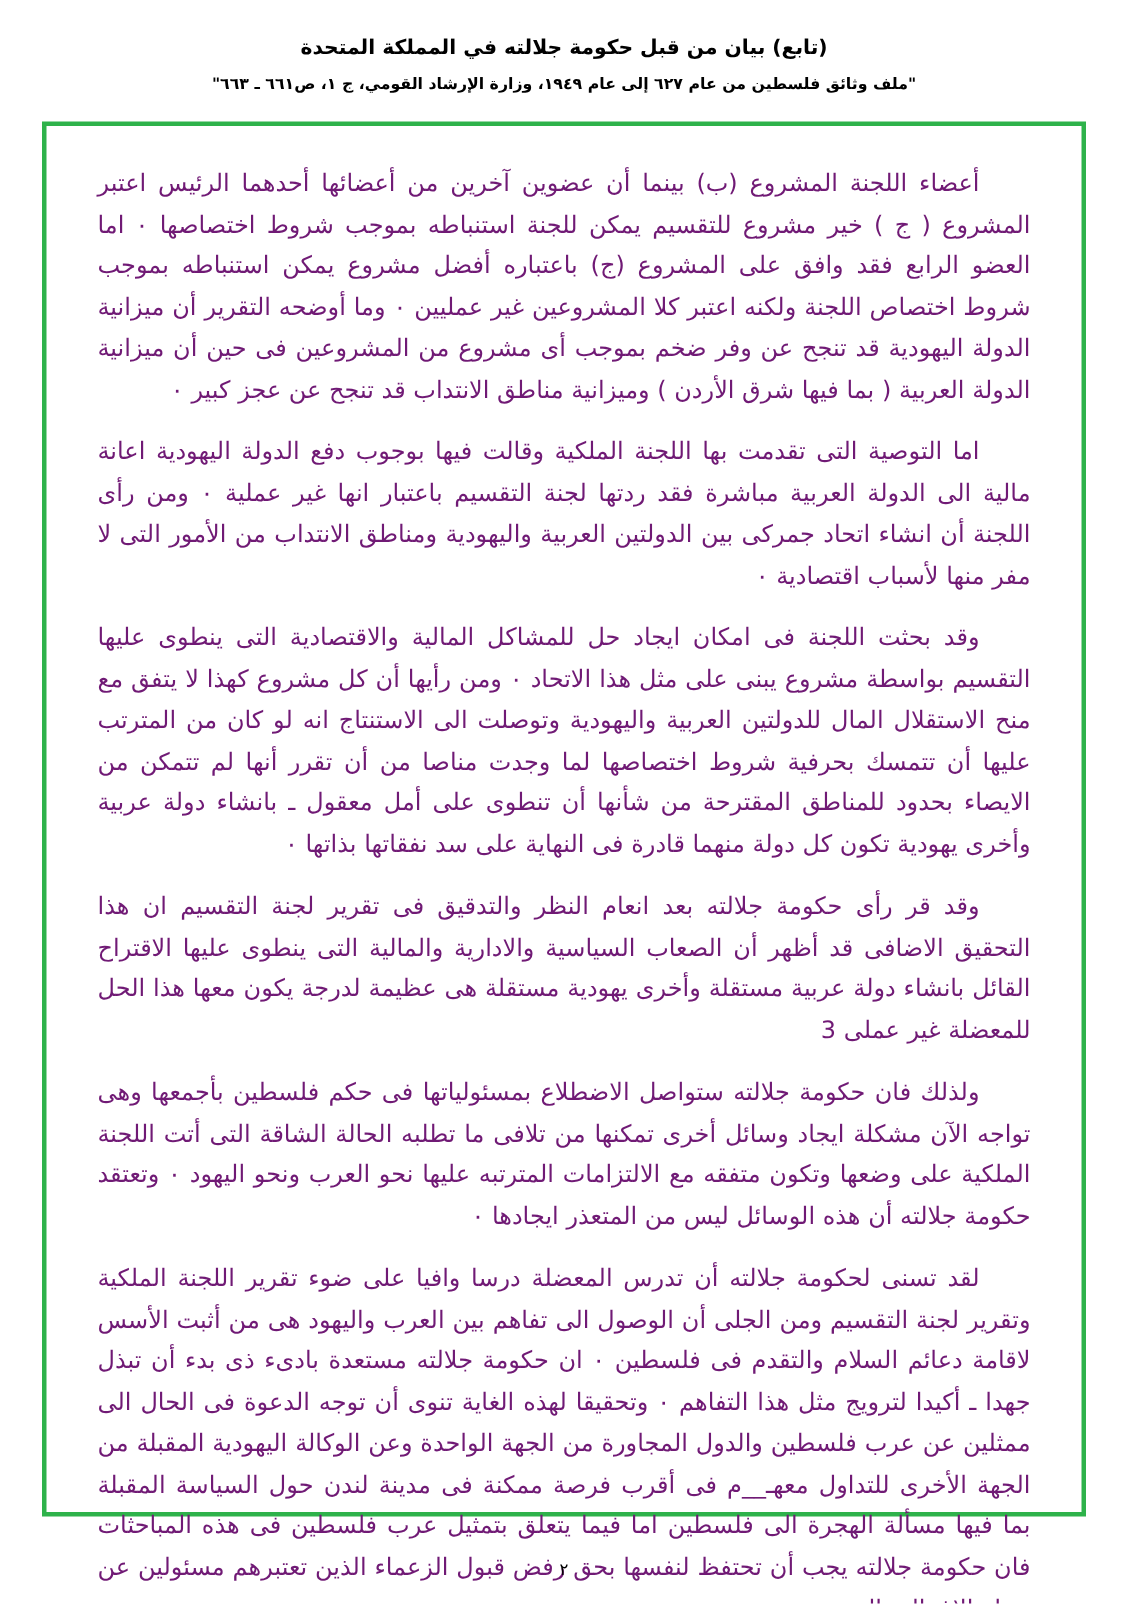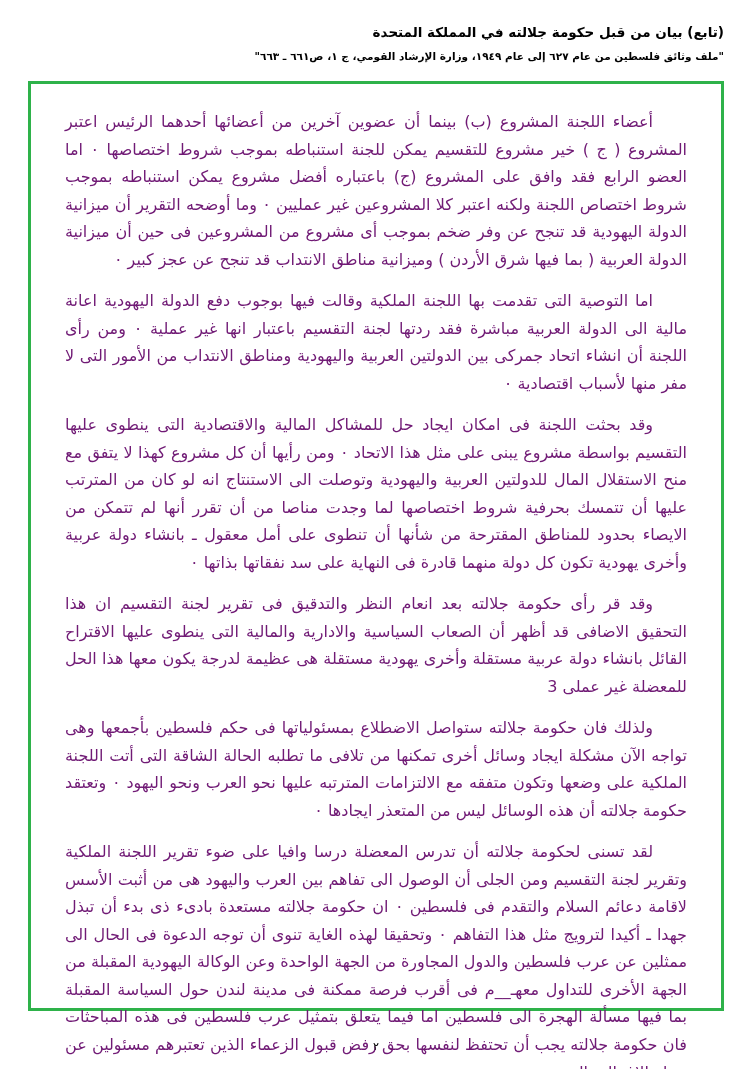--- a/index.html
+++ b/index.html
@@ -16,20 +16,21 @@
     overflow: hidden;
   }
   .page {
     width: 752px;
     height: 1069px;
     box-sizing: border-box;
     padding: 22px 28px 10px 28px;
     position: relative;
   }
   .doc-header {
+    text-align: center;
     direction: rtl;
   }
   .doc-title {
     font-size: 13.5px;
     font-weight: bold;
     color: #000000;
     letter-spacing: 0px;
     line-height: 1.5;
   }
   .doc-subtitle {

